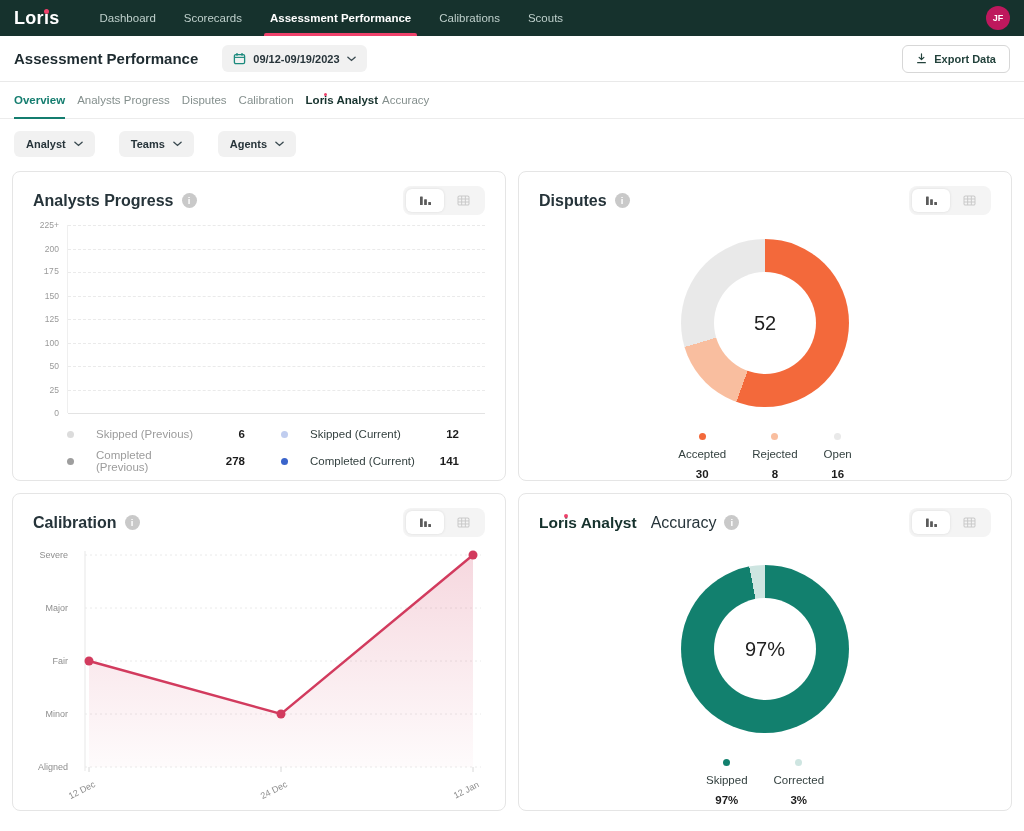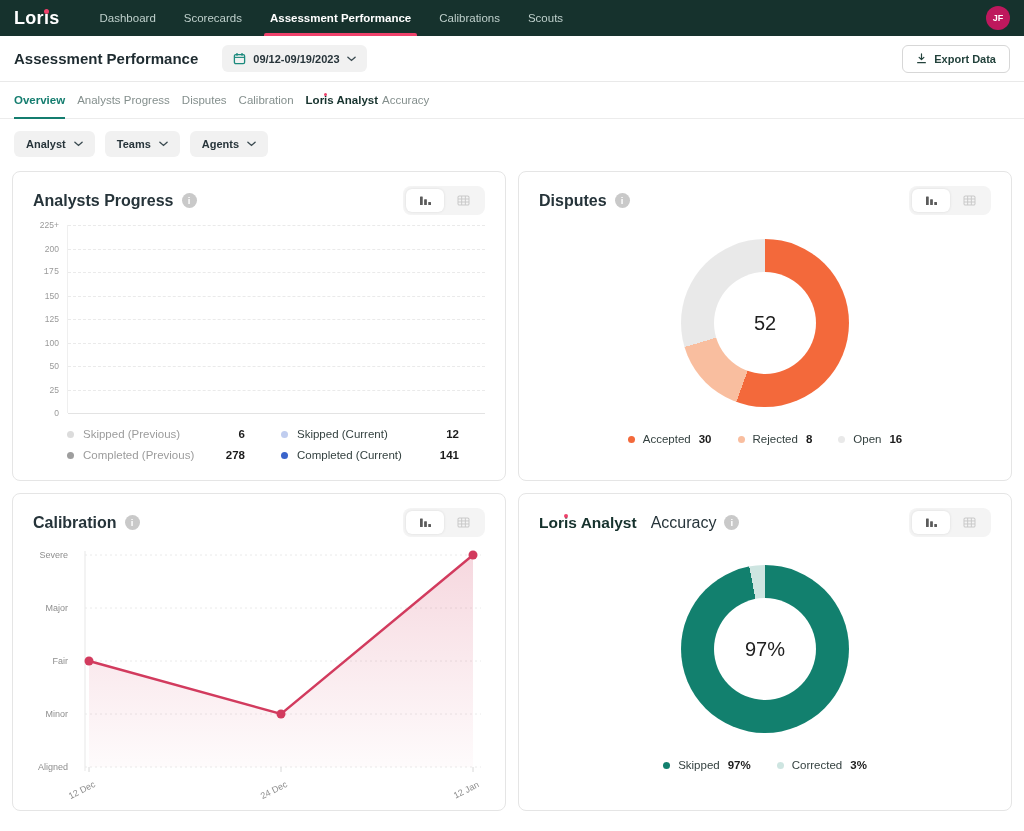--- a/index.html
+++ b/index.html
@@ -31,21 +31,21 @@
   
   .tabs { display:flex; gap:12px; padding:0 14px; height:37px; align-items:stretch; border-bottom:1px solid #ECECEC; }
   .tab { display:flex; align-items:center; font-size:11.5px; color:#848F8D; cursor:pointer; position:relative; white-space:nowrap; }
   .tab.active { color:#147D6F; font-weight:600; }
   .tab.active::after { content:''; position:absolute; left:0; right:0; bottom:-1px; height:2px; background:#147D6F; }
   .brand { position:relative; font-weight:800; color:#16322D; }
   .brand .b-dot { position:absolute; width:3px; height:3px; border-radius:50%; background:#EF416B; top:-1px; left:18px; }
   .brand-rest { margin-left:4px; }
 
   
-  .filters { display:flex; gap:10px; padding:12px 14px 14px; }
+  .filters { display:flex; gap:24px; padding:12px 14px 14px; }
   .pill { display:flex; align-items:center; gap:8px; background:#F1F1F1; border:none; border-radius:6px;
     padding:7px 12px; font-size:11px; font-weight:600; color:#27343A; cursor:pointer; font-family:inherit; }
   .chev { color:#3A4A50; }
 
   
   .grid { display:grid; grid-template-columns:1fr 1fr; grid-template-rows:310px 318px; gap:12px; padding:0 12px; }
   .card { background:#fff; border:1px solid #E5E5E5; border-radius:8px; padding:14px 20px 16px; overflow:hidden; }
   .card-head { display:flex; align-items:center; justify-content:space-between; margin-bottom:8px; }
   .title-wrap { display:flex; align-items:center; gap:8px; }
   .card-title { font-size:16px; font-weight:700; color:#26343A; }
@@ -65,33 +65,33 @@
   .ytick { position:absolute; right:8px; transform:translateY(-50%); font-size:8.5px; color:#9A9A9A; }
   .plot { position:relative; flex:1; height:188px; border-left:1px solid #EFEFEF; }
   .gridline { position:absolute; left:0; right:0; border-top:1px dashed #EAEAEA; }
   .gridline.zero { border-top:1px solid #E3E3E3; }
   .bar { position:absolute; bottom:1px; display:flex; flex-direction:column; justify-content:flex-end; gap:2px; }
   .bar-prev { left:19%; width:24%; }
   .bar-cur  { left:52%; width:24%; }
   .seg-cap, .seg-main { border-radius:3px; }
 
   .ap-legend { display:grid; grid-template-columns:1fr 1fr; column-gap:36px; row-gap:9px; margin-top:15px; padding:0 26px 0 34px; }
-  .leg-item { display:flex; align-items:center; gap:9px; font-size:11.5px; }
+  .leg-item { display:flex; align-items:center; gap:22px; font-size:11.5px; }
   .dot { width:7px; height:7px; border-radius:50%; flex:none; }
   .leg-label { flex:1; color:#33403F; }
   .leg-item.muted .leg-label { color:#9C9C9C; }
   .leg-val { font-weight:700; color:#1C1C1C; }
 
   
   .donut-wrap { display:flex; flex-direction:column; align-items:center; }
   .donut { position:relative; width:168px; height:168px; border-radius:50%; margin-top:16px; }
   .donut .hole { position:absolute; inset:33px; background:#fff; border-radius:50%; display:flex; align-items:center; justify-content:center; }
   .donut-center { font-size:20px; color:#1F1F1F; }
   .donut-legend { display:flex; gap:26px; margin-top:26px; }
-  .donut-legend .leg-item { gap:8px; }
+  .donut-legend .leg-item { gap:8px;flex-direction:column; }
   .donut-legend .leg-label { flex:none; }
   .card-accuracy .donut { margin-top:20px; }
 
   
   .line-chart { display:flex; margin-top:8px; }
   .cal-ylabels { position:relative; width:44px; height:232px; }
   .cal-yl { position:absolute; right:9px; transform:translateY(-50%); font-size:9px; color:#8E8E8E; }
   .cal-xlabels { position:relative; height:28px; margin-left:44px; }
   .cal-xl { position:absolute; top:8px; font-size:9px; color:#8E8E8E; transform:translateX(-75%) rotate(-27deg); white-space:nowrap; }
 </style>

